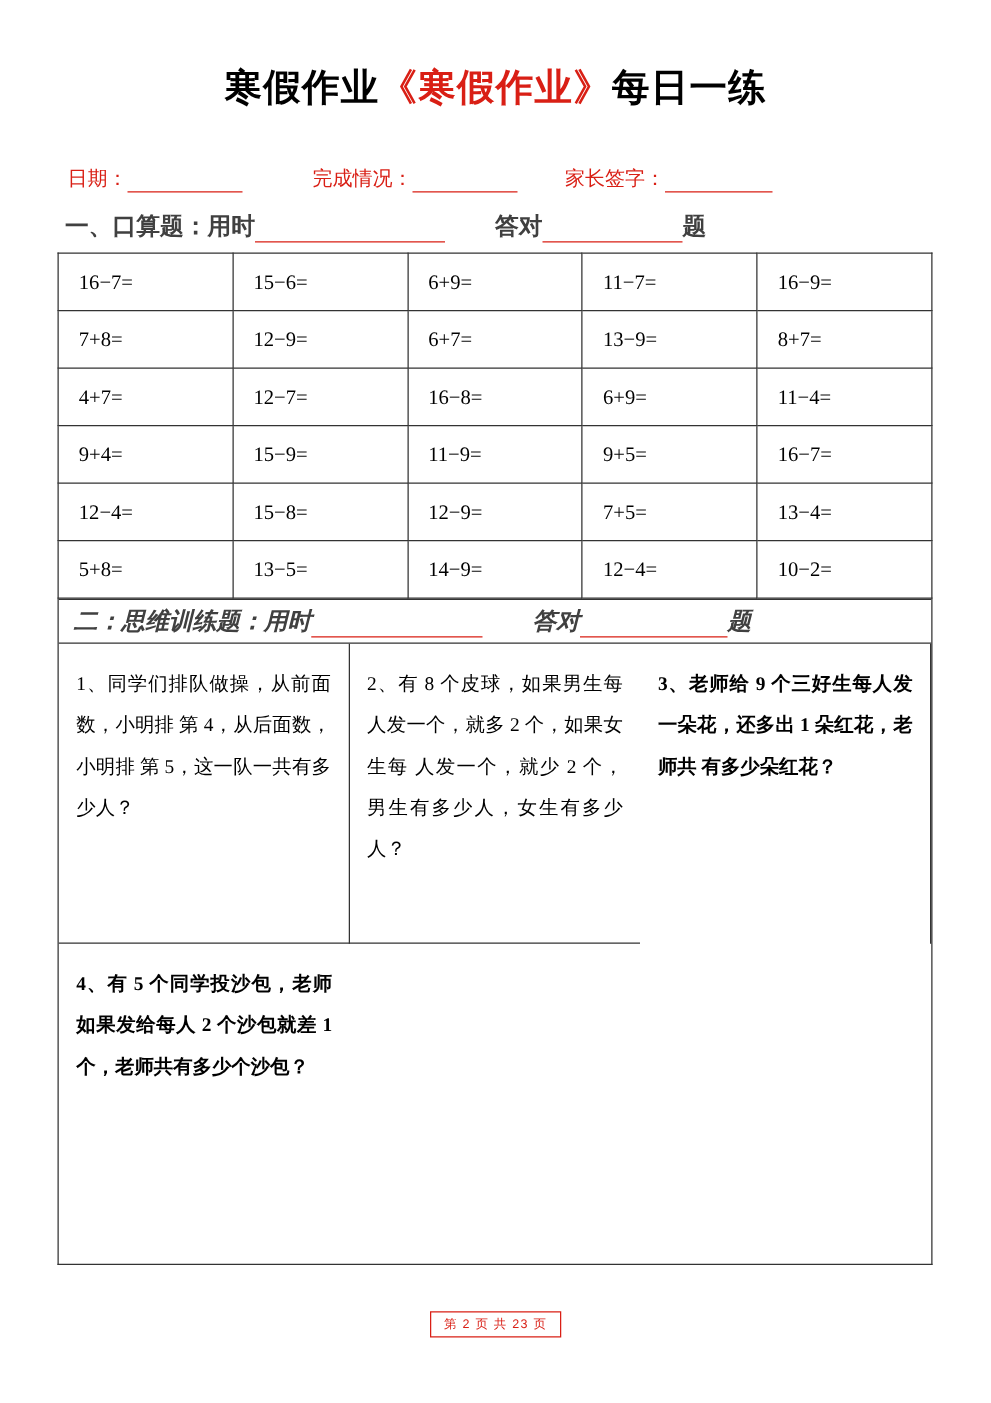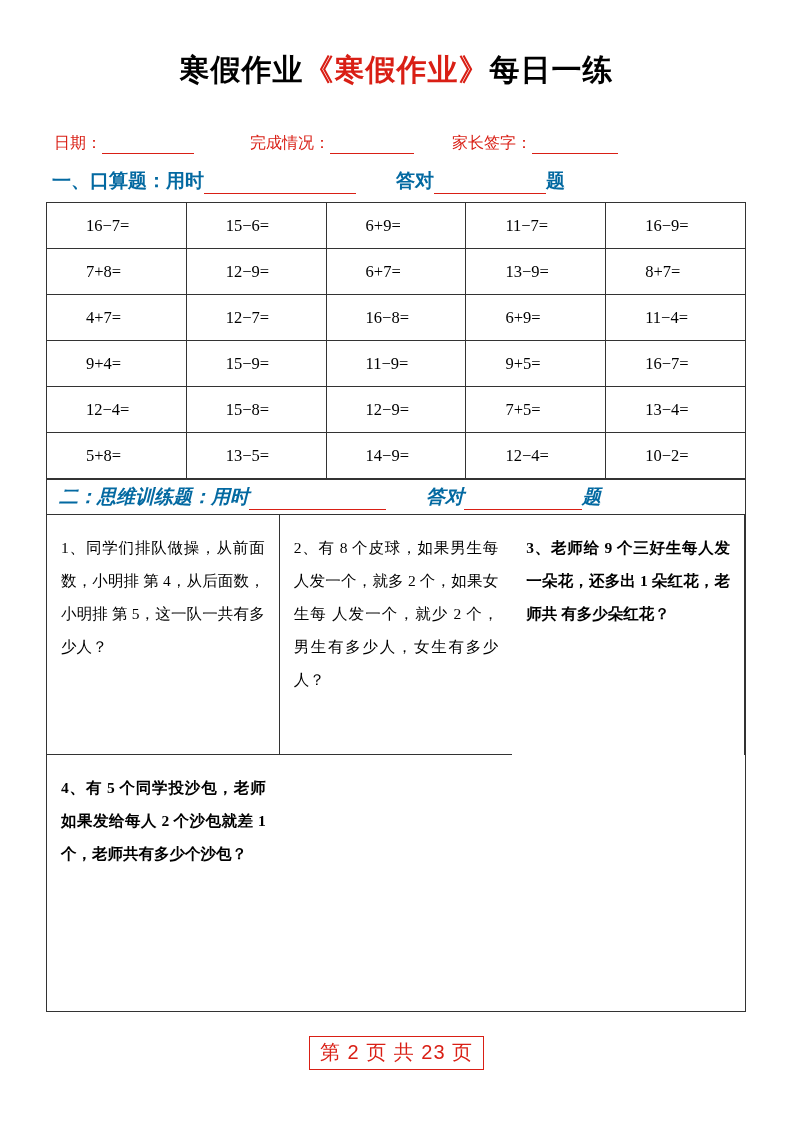--- a/index.html
+++ b/index.html
@@ -59,21 +59,21 @@
     height: 15px;
   }
   .b-90 { width: 92px; }
   .b-80 { width: 84px; }
   .b-85 { width: 86px; }
   .gap-lg { width: 56px; }
   .gap-md { width: 38px; }
 
   
   .sec-head {
-    color: #0369a1;
+    color: #404040;
     font-size: 19px;
     font-weight: bold;
     display: flex;
     align-items: flex-end;
     white-space: nowrap;
     margin-top: 14px;
     padding-left: 6px;
   }
   .sec-head .u {
     display: inline-block;
@@ -89,21 +89,21 @@
   
   .oral-table {
     margin-top: 8px;
     border-collapse: collapse;
     width: 700px;
     table-layout: fixed;
   }
   .oral-table td {
     border: 1px solid #333;
     height: 45px;
-    padding: 0 0 0 39px;
+    padding: 0 0 0 16px;
     font-size: 16.5px;
     font-family: "Liberation Serif", serif;
     vertical-align: middle;
   }
 
   
   .think-wrap {
     width: 700px;
     border: 1px solid #333;
     border-top: none;
@@ -141,21 +141,21 @@
     position: absolute;
     left: 0;
     bottom: 52px;
     width: 793px;
     text-align: center;
   }
   .footer .pg {
     display: inline-block;
     border: 1px solid #d91f15;
     color: #d91f15;
-    font-size: 20px;
+    font-size: 10px;
     padding: 2px 10px 3px 10px;
     letter-spacing: 1px;
     font-family: "Liberation Sans", sans-serif;
   }
 </style>
 </head>
 <body>
 
 <div class="page">
 

